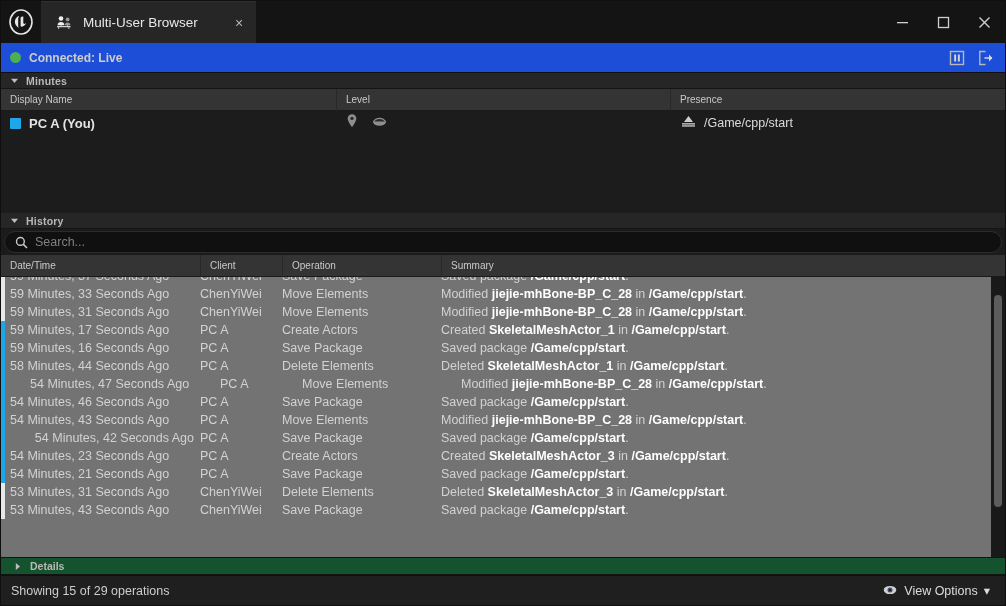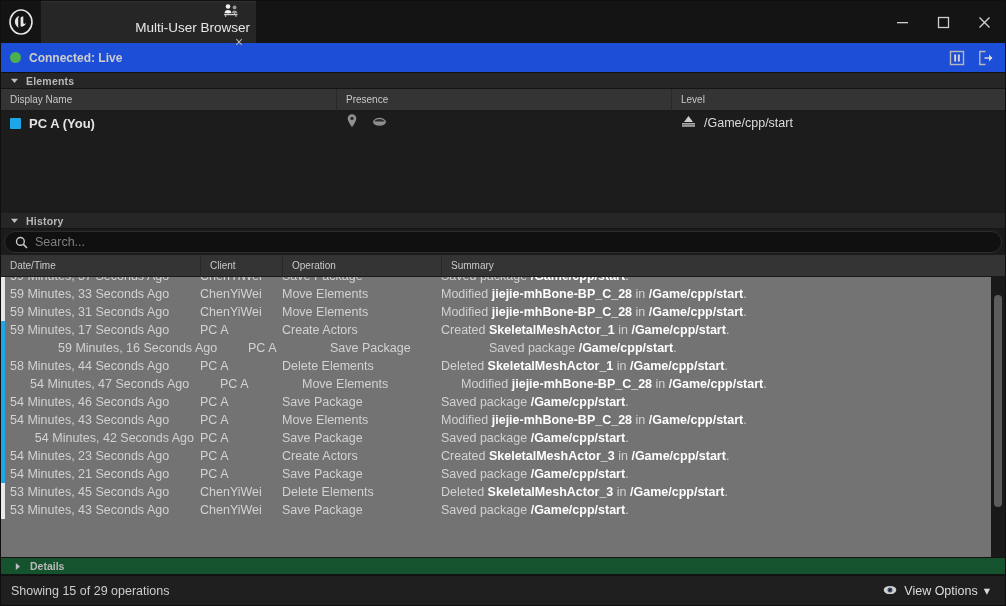--- a/index.html
+++ b/index.html
@@ -24,27 +24,26 @@
     background: #141414;
     display: flex; align-items: stretch;
     position: relative;
   }
   .ue-logo {
     width: 40px; display: flex; align-items: center; justify-content: center;
     flex: 0 0 40px;
   }
   .ue-logo svg { display:block; }
   .tab {
-    display: flex; align-items: flex-end;
+    display: flex; align-items: center;
     background: #262626;
     height: 42px;
     padding: 0 6px 0 14px;
     min-width: 215px;
     border-top: 1px solid #303030;
-    flex-direction: column;
   }
   .tab-icon { width: 18px; height: 18px; flex: 0 0 18px; margin-right: 10px; }
   .tab-title {
     font-size: 13.5px; color: #e8e8e8; white-space: nowrap;
     flex: 1 1 auto;
   }
   .tab-close {
     width: 22px; height: 22px; margin-left: 14px;
     display: flex; align-items: center; justify-content: center;
     color: #b5b5b5; font-size: 14px; line-height: 1;
@@ -261,28 +260,28 @@
       </svg>
     </span>
   </div>
 
   <div class="section-header">
     <span class="tri">
       <svg width="9" height="9" viewBox="0 0 9 9">
           <path d="M1 2.8 L8 2.8 L4.5 7 Z" fill="#bdbdbd"></path>
         </svg>
     </span>
-    <span class="lbl">Elements</span>
+    <span class="lbl">Minutes</span>
   </div>
 
   <div class="clients-wrap">
     <div class="col-head">
       <div class="cell" style="width:335px">Display Name</div>
+      <div class="cell" style="flex:1 1 auto">Level</div>
       <div class="cell" style="width:335px">Presence</div>
-      <div class="cell" style="flex:1 1 auto">Level</div>
     </div>
     <div class="clients-body">
       <div class="client-row">
         <div class="c-name" style="width:335px">
           <span class="swatch"></span>
           <span class="txt">PC A (You)</span>
         </div>
         <div class="c-presence" style="width:335px">
           <span>
             <svg width="14" height="16" viewBox="0 0 14 16">
@@ -365,21 +364,21 @@
             </div>
             <div class="hrow">
               <span class="bar" style="background: rgb(30, 167, 232);"></span>
               <span class="hcell" style="width: 190px;">59 Minutes, 17 Seconds Ago</span>
               <span class="hcell" style="width: 82px;">PC A</span>
               <span class="hcell" style="width: 159px;">Create Actors</span>
               <span class="hcell" style="flex: 1 1 auto;"><span>Created </span><b>SkeletalMeshActor_1</b><span> in </span><b>/Game/cpp/start</b><span>.</span></span>
             </div>
             <div class="hrow">
               <span class="bar" style="background: rgb(30, 167, 232);"></span>
-              <span class="hcell" style="width: 190px; margin-left: 48px;">59 Minutes, 16 Seconds Ago</span>
+              <span class="hcell" style="width: 190px;">59 Minutes, 16 Seconds Ago</span>
               <span class="hcell" style="width: 82px;">PC A</span>
               <span class="hcell" style="width: 159px;">Save Package</span>
               <span class="hcell" style="flex: 1 1 auto;"><span>Saved package </span><b>/Game/cpp/start</b><span>.</span></span>
             </div>
             <div class="hrow">
               <span class="bar" style="background: rgb(30, 167, 232);"></span>
               <span class="hcell" style="width: 190px;">58 Minutes, 44 Seconds Ago</span>
               <span class="hcell" style="width: 82px;">PC A</span>
               <span class="hcell" style="width: 159px;">Delete Elements</span>
               <span class="hcell" style="flex: 1 1 auto;"><span>Deleted </span><b>SkeletalMeshActor_1</b><span> in </span><b>/Game/cpp/start</b><span>.</span></span>
@@ -421,21 +420,21 @@
             </div>
             <div class="hrow">
               <span class="bar" style="background: rgb(30, 167, 232);"></span>
               <span class="hcell" style="width: 190px;">54 Minutes, 21 Seconds Ago</span>
               <span class="hcell" style="width: 82px;">PC A</span>
               <span class="hcell" style="width: 159px;">Save Package</span>
               <span class="hcell" style="flex: 1 1 auto;"><span>Saved package </span><b>/Game/cpp/start</b><span>.</span></span>
             </div>
             <div class="hrow">
               <span class="bar" style="background: rgb(232, 232, 232);"></span>
-              <span class="hcell" style="width: 190px;">53 Minutes, 45 Seconds Ago</span>
+              <span class="hcell" style="width: 190px;">53 Minutes, 31 Seconds Ago</span>
               <span class="hcell" style="width: 82px;">ChenYiWei</span>
               <span class="hcell" style="width: 159px;">Delete Elements</span>
               <span class="hcell" style="flex: 1 1 auto;"><span>Deleted </span><b>SkeletalMeshActor_3</b><span> in </span><b>/Game/cpp/start</b><span>.</span></span>
             </div>
             <div class="hrow">
               <span class="bar" style="background: rgb(232, 232, 232);"></span>
               <span class="hcell" style="width: 190px;">53 Minutes, 43 Seconds Ago</span>
               <span class="hcell" style="width: 82px;">ChenYiWei</span>
               <span class="hcell" style="width: 159px;">Save Package</span>
               <span class="hcell" style="flex: 1 1 auto;"><span>Saved package </span><b>/Game/cpp/start</b><span>.</span></span>

